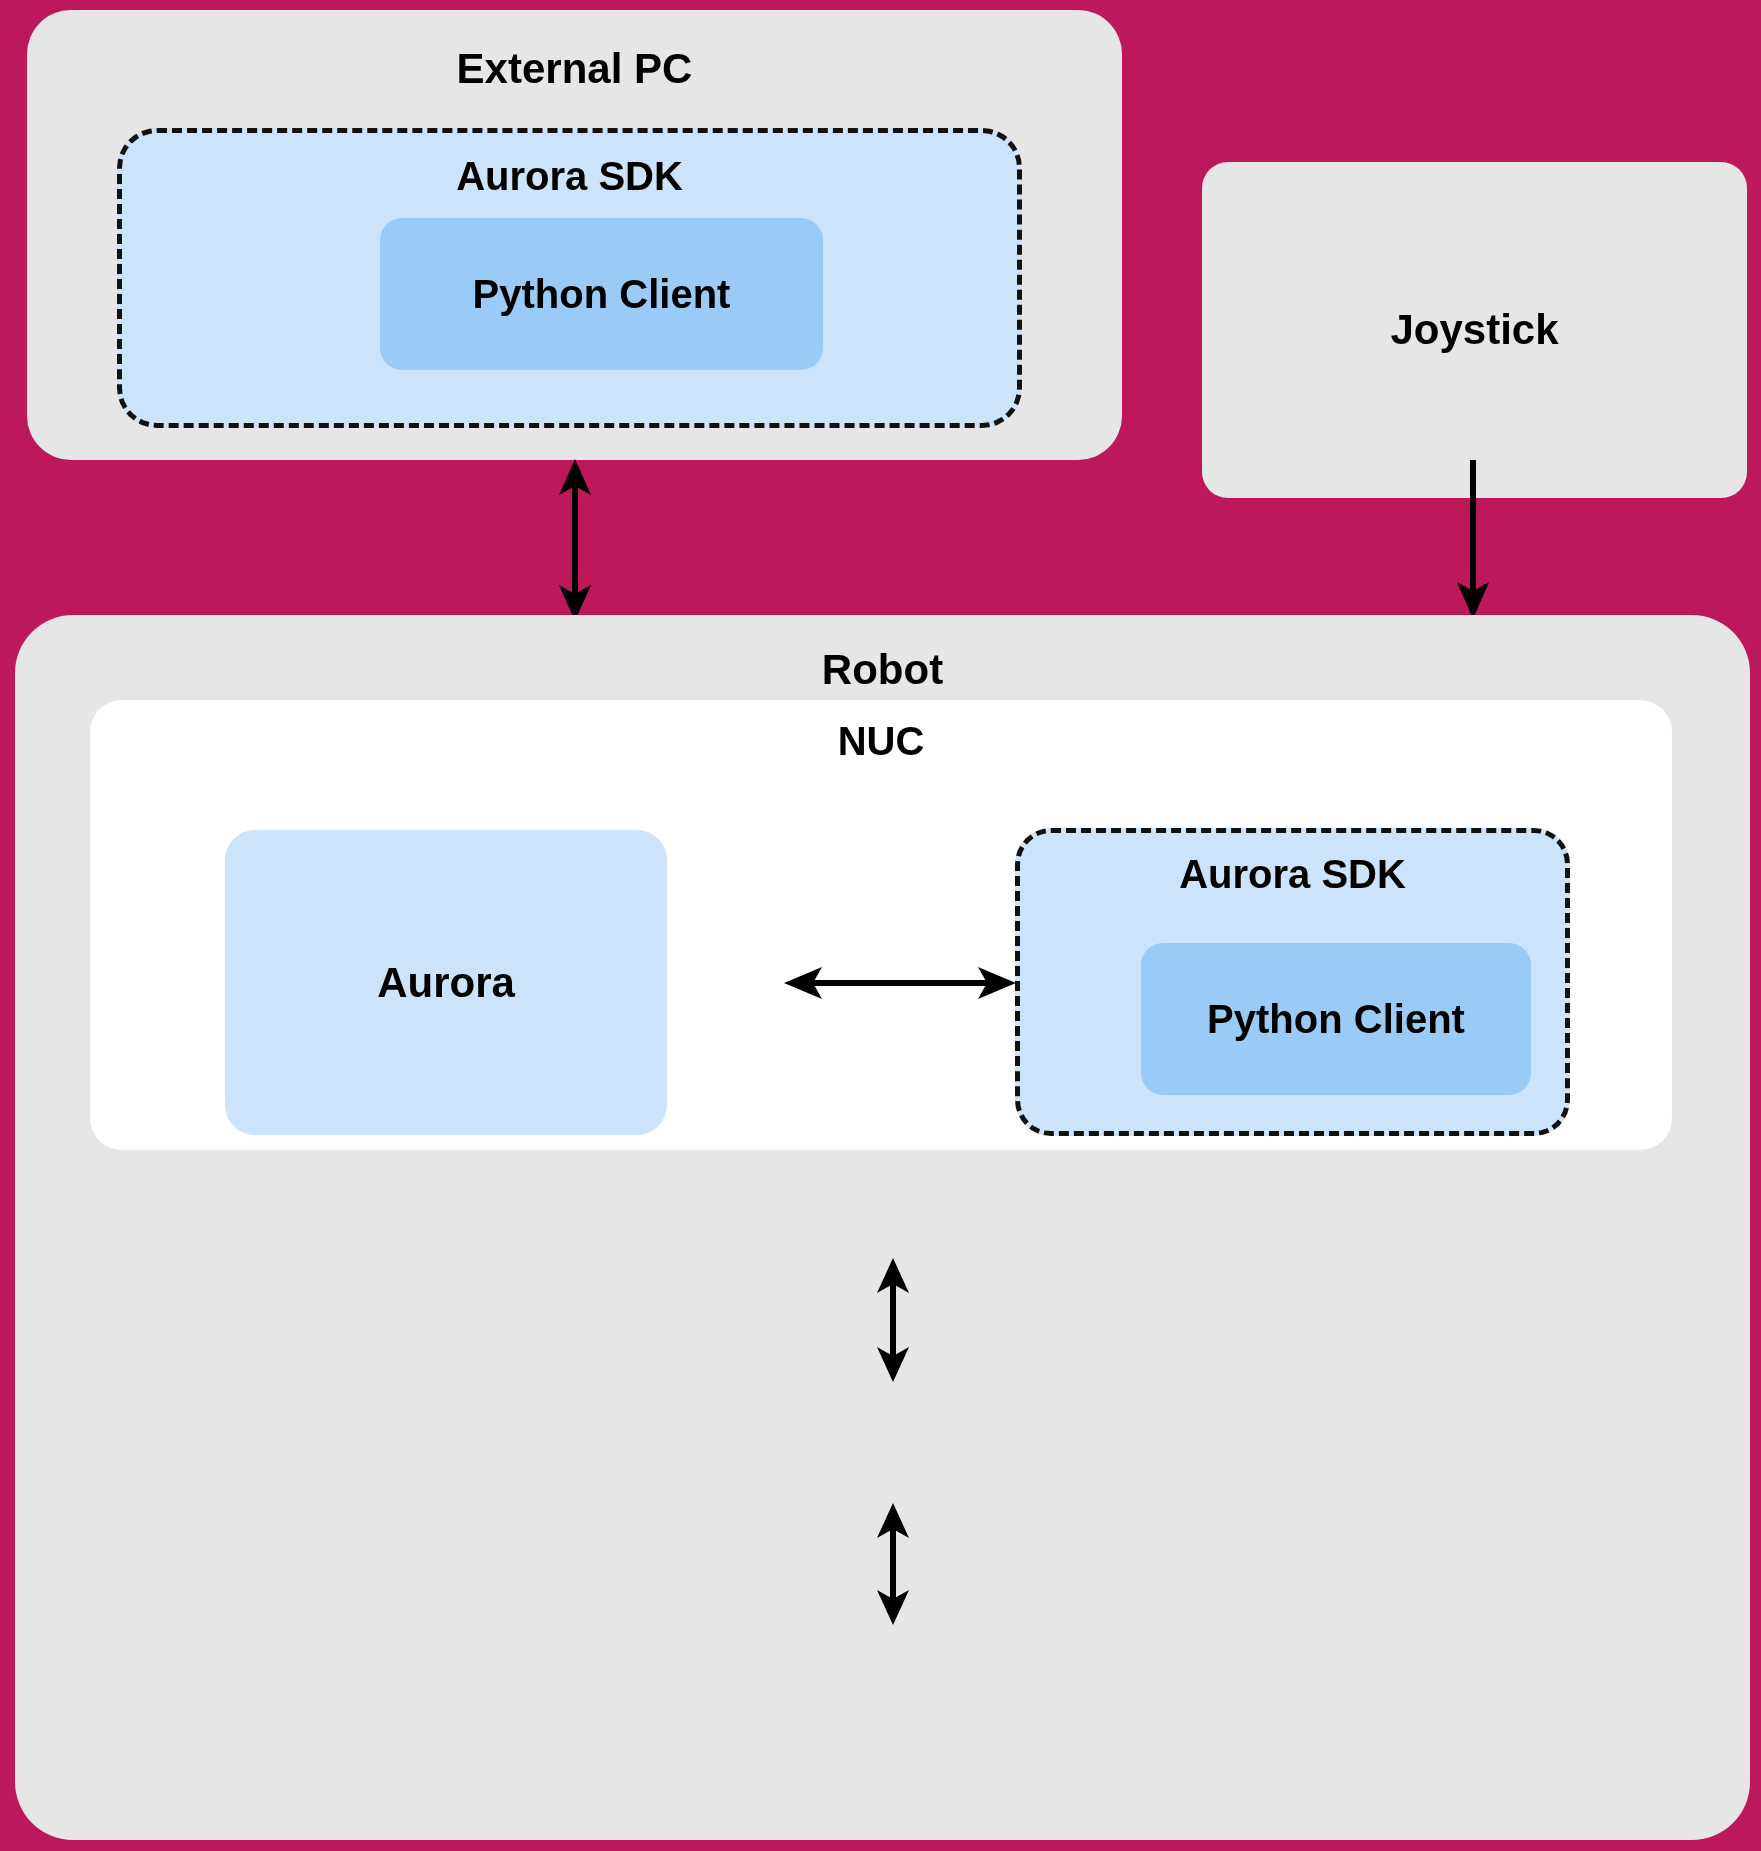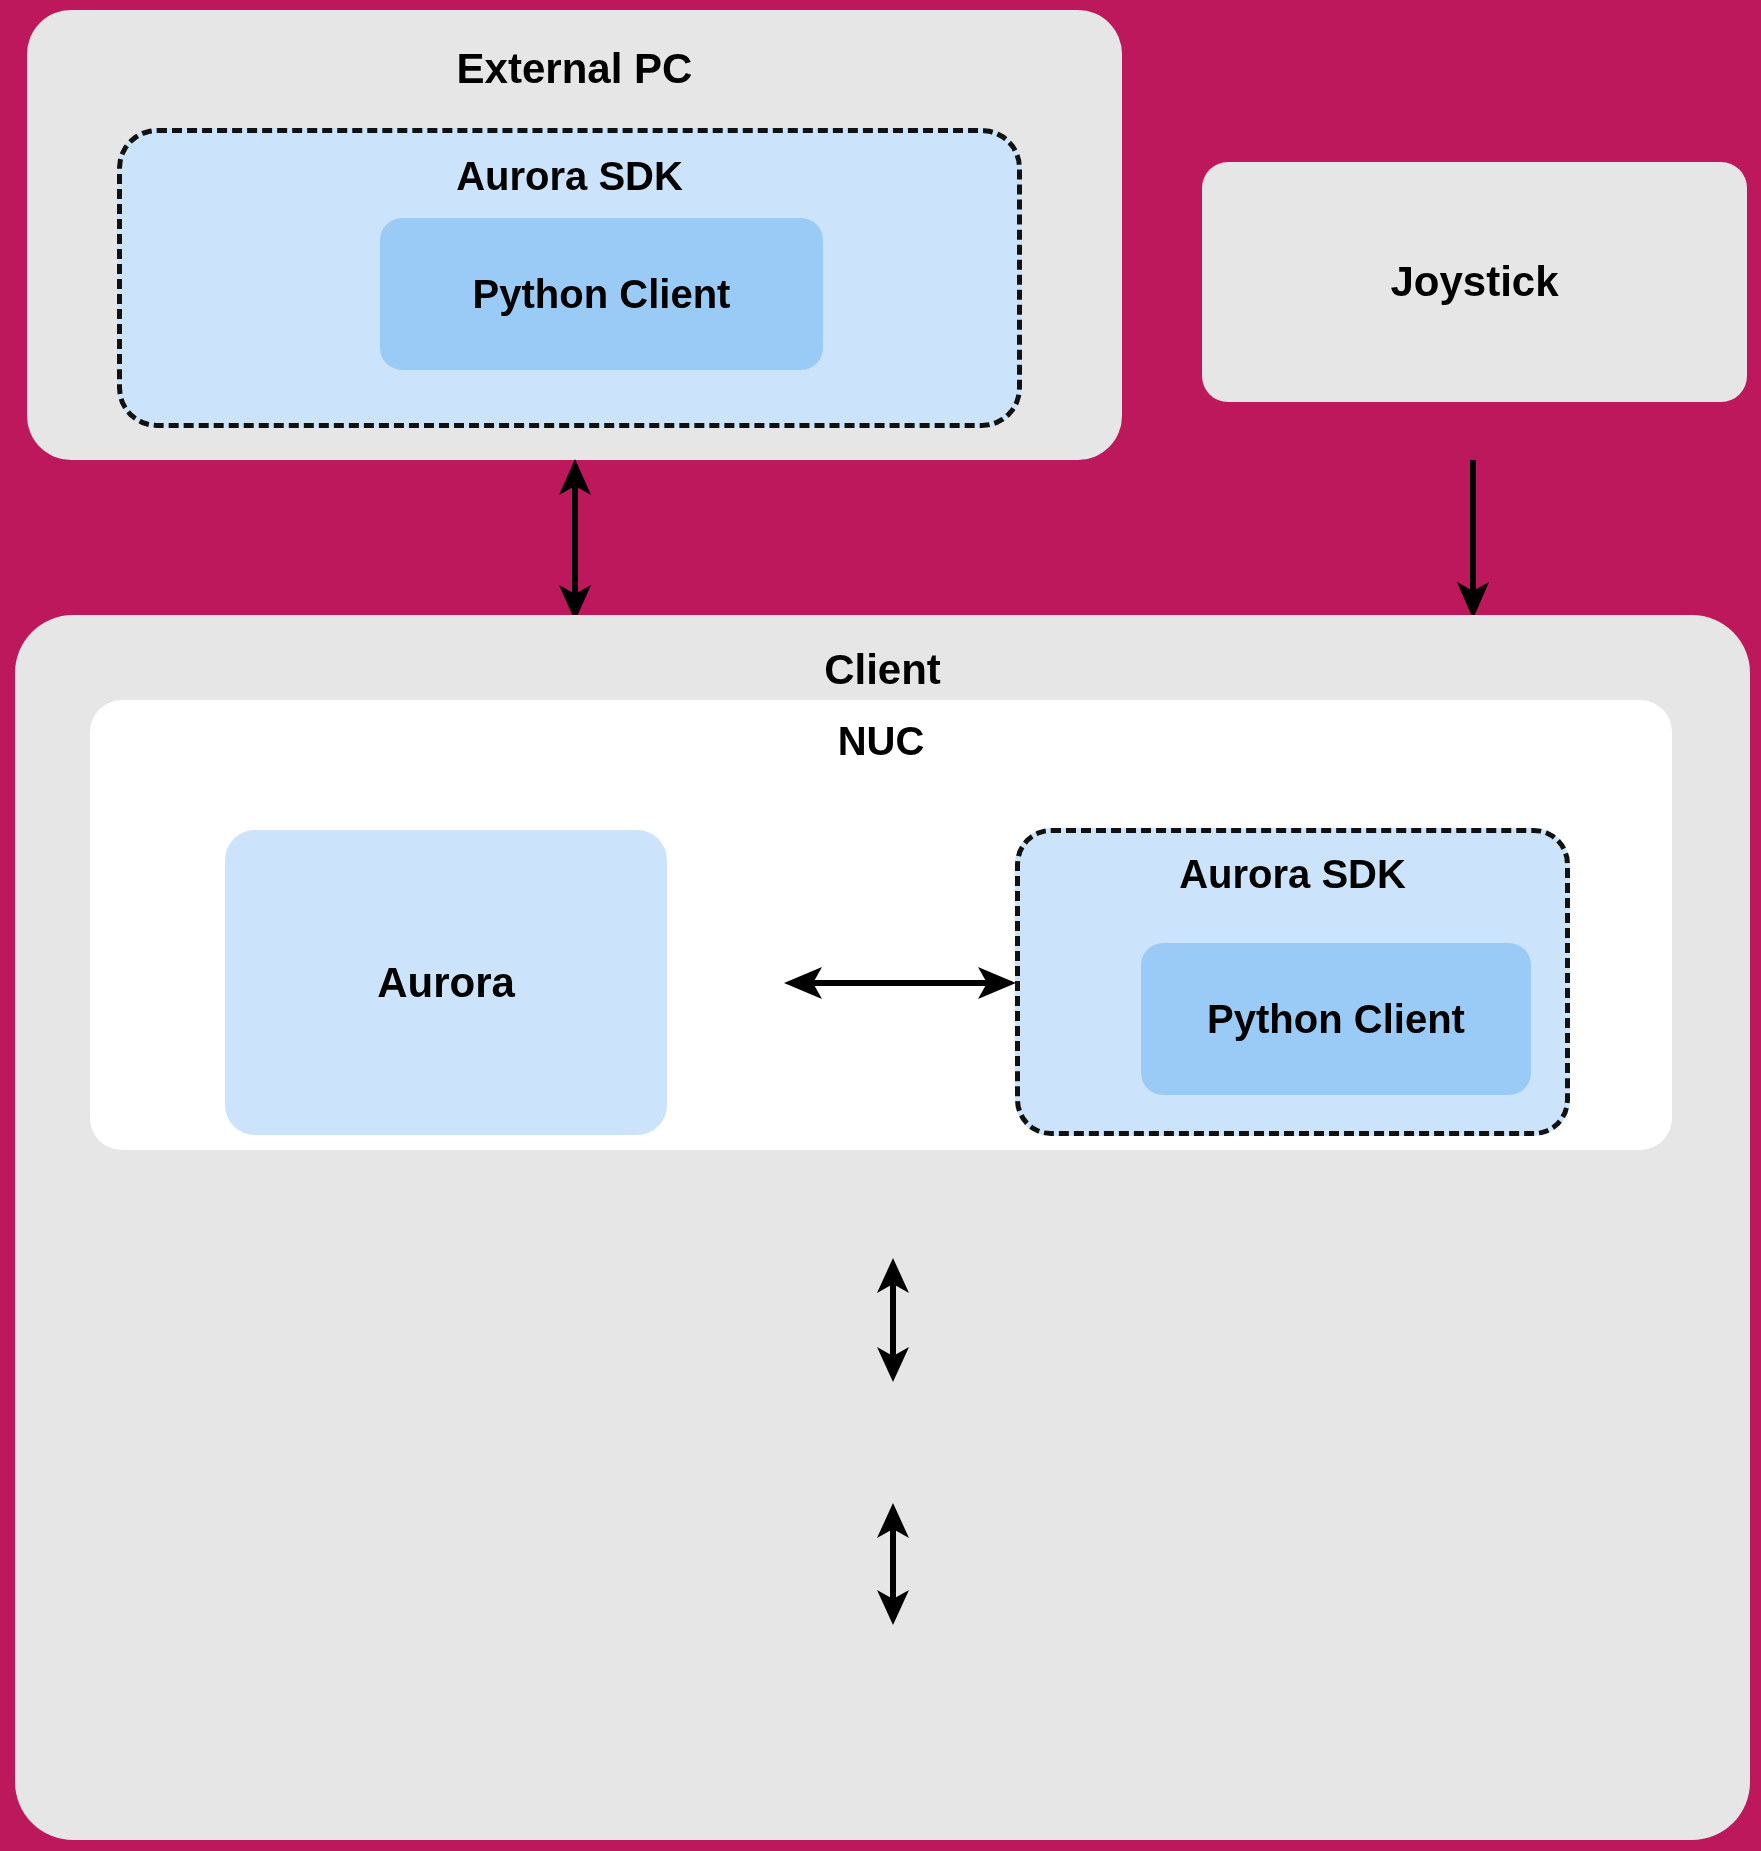--- a/index.html
+++ b/index.html
@@ -84,37 +84,37 @@
 
     <div class="box sdk-box" style="left:90px; top:118px; width:905px; height:300px; border-radius:40px;">
       <div class="label label-lg" style="top:22px;">Aurora SDK</div>
 
       <div class="box client-box" style="left:232px; top:85px; width:443px; height:152px; border-radius:22px;">
         <div class="center-label label-lg">Python Client</div>
       </div>
     </div>
   </div>
 
-  <div class="box grey-box" style="left:1202px; top:162px; width:545px; height:240px; border-radius:26px;">
+  <div class="box grey-box" style="left:1202px; top:162px; width:545px; height:336px; border-radius:26px;">
     <div class="center-label label-xl">Joystick</div>
   </div>
 
   <svg class="arrow-svg" style="left:545px; top:455px;" width="60" height="170" viewBox="0 0 60 170">
     <line x1="30" y1="20" x2="30" y2="150" stroke="#000000" stroke-width="6"></line>
     <polygon points="30,4 46,40 30,31 14,40" fill="#000000"></polygon>
     <polygon points="30,166 46,130 30,139 14,130" fill="#000000"></polygon>
   </svg>
 
   <svg class="arrow-svg" style="left:1443px; top:458px;" width="60" height="165" viewBox="0 0 60 165">
     <line x1="30" y1="2" x2="30" y2="148" stroke="#000000" stroke-width="6"></line>
     <polygon points="30,161 46,124 30,133 14,124" fill="#000000"></polygon>
   </svg>
 
   <div class="box grey-box" style="left:15px; top:615px; width:1735px; height:1225px; border-radius:58px;">
-    <div class="label label-xl" style="top:33px;">Client</div>
+    <div class="label label-xl" style="top:33px;">Robot</div>
 
     <div class="box white-box" style="left:75px; top:85px; width:1582px; height:450px; border-radius:32px;">
       <div class="label label-lg" style="top:20px;">NUC</div>
 
       <div class="box aurora-box" style="left:135px; top:130px; width:442px; height:305px; border-radius:30px;">
         <div class="center-label label-xl">Aurora</div>
       </div>
 
       <svg class="arrow-svg" style="left:690px; top:255px;" width="240" height="56" viewBox="0 0 240 56">
         <line x1="18" y1="28" x2="222" y2="28" stroke="#000000" stroke-width="6"></line>

